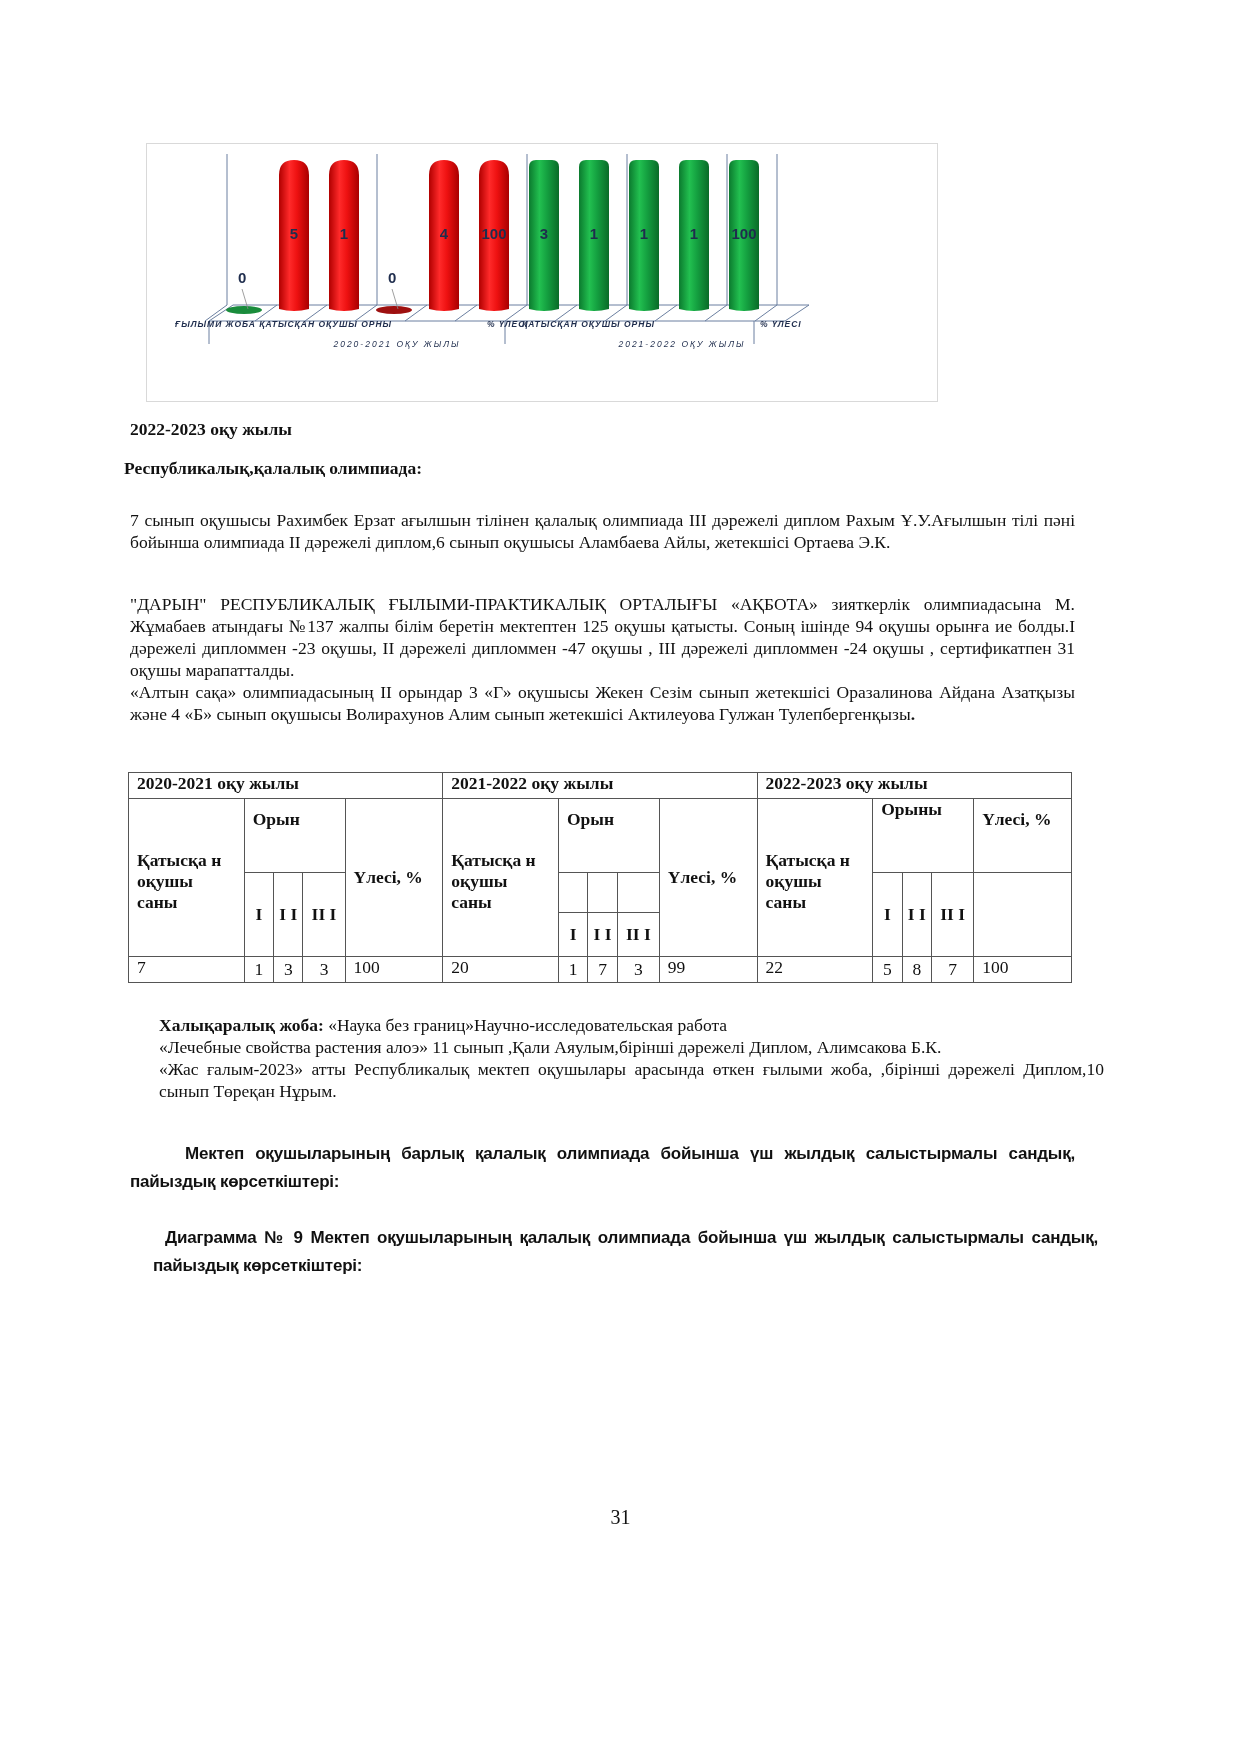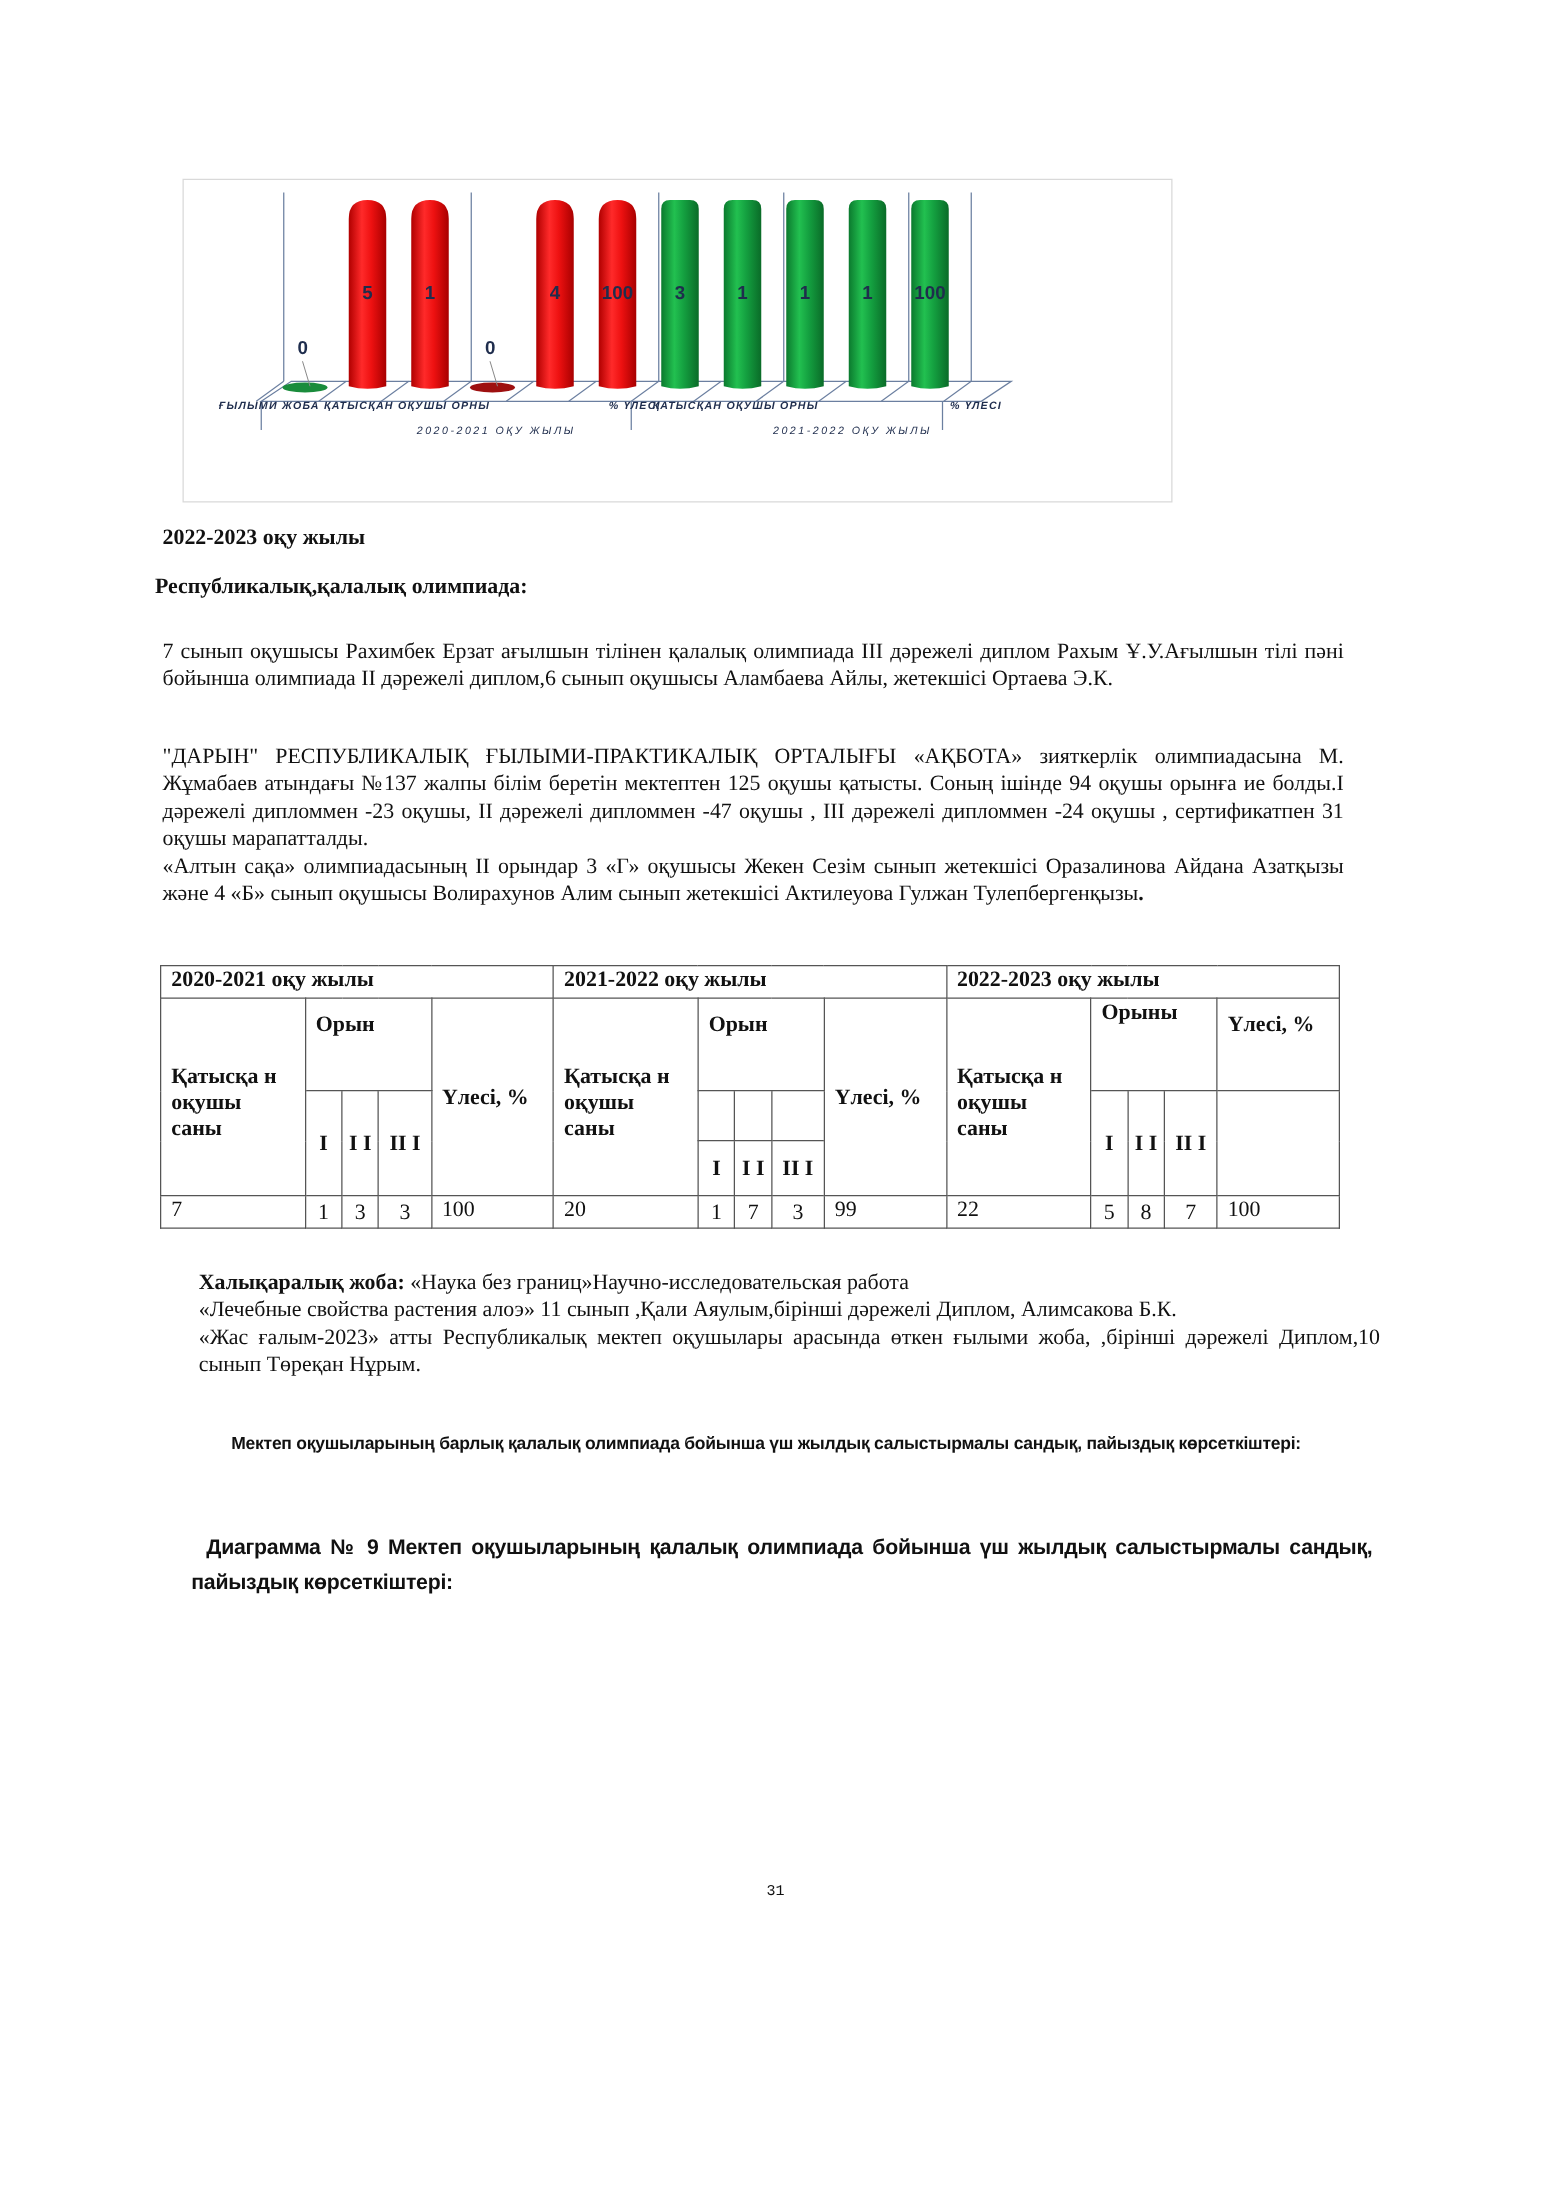--- a/index.html
+++ b/index.html
@@ -7,23 +7,23 @@
   .chart-box { position: absolute; left: 146px; top: 143px; width: 790px; height: 257px; border: 1px solid #d9d9d9; background: #fff; }
   .chart-box svg { width: 100%; height: 100%; display: block; }
   .text-block { position: absolute; left: 130px; width: 945px; font-size: 17.5px; line-height: 22px; }
   .bold { font-weight: bold; }
   .justify { text-align: justify; text-align-last: left; }
   .h-year { top: 418px; font-weight: bold; }
   .h-olymp { top: 457px; left: 124px; font-weight: bold; }
   .p1 { top: 509px; }
   .p2 { top: 593px; }
   .p3 { top: 1014px; margin-left: 29px; }
-  .p4 { top: 1140px; font-family: "Liberation Sans Narrow", "Liberation Sans", sans-serif; font-weight: bold; font-size: 14px; letter-spacing: -0.2px; line-height: 28px; }
+  .p4 { top: 1140px; font-family: "Liberation Sans Narrow", "Liberation Sans", sans-serif; font-weight: bold; font-size: 17px; letter-spacing: -0.2px; line-height: 28px; }
   .p5 { top: 1224px; font-family: "Liberation Sans Narrow", "Liberation Sans", sans-serif; font-weight: bold; font-size: 17px; letter-spacing: -0.2px; line-height: 28px; margin-left: 23px; }
-  .page-num { position: absolute; top: 1506px; left: 0; width: 1241px; text-align: center; font-family: Liberation Mono, monospace; font-size: 12px; }
+  .page-num { position: absolute; top: 1506px; left: 0; width: 1241px; text-align: center; font-family: Liberation Serif, serif; font-size: 20px; }
   table.results { position: absolute; left: 128px; top: 772px; width: 944px; border-collapse: collapse; font-size: 17.5px; }
   table.results td { border: 1px solid #555; padding: 0 8px; vertical-align: top; line-height: 21px; }
   table.results td.hdr { font-weight: bold; }
   table.results td.c { text-align: center; padding: 0 2px; vertical-align: middle; }
   table.results td.roman { font-weight: bold; text-align: center; vertical-align: middle; padding: 0 2px; }
 </style>
 </head>
 <body>
 
 <div class="chart-box">

